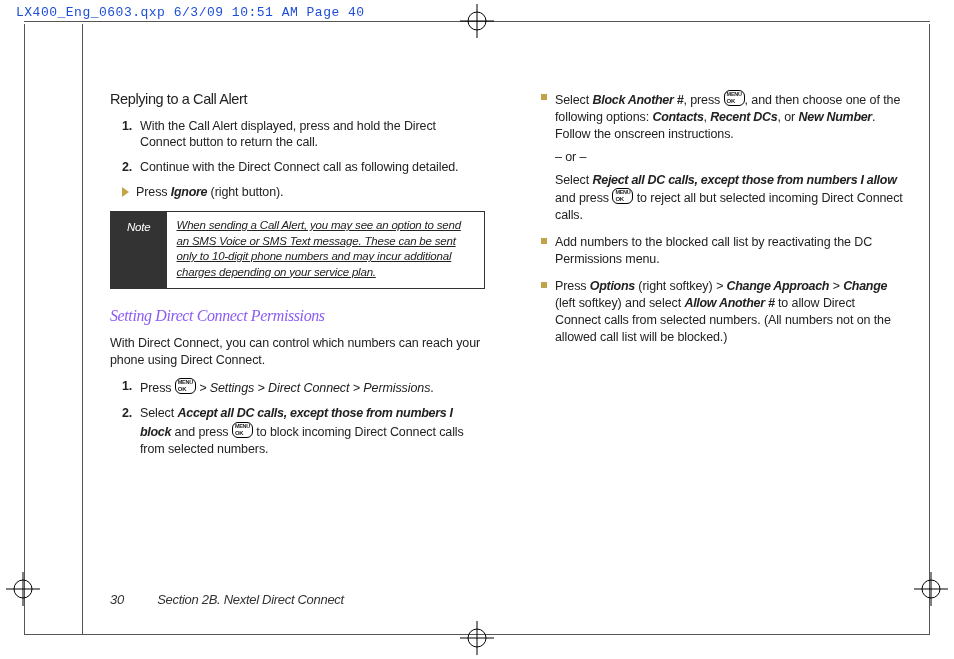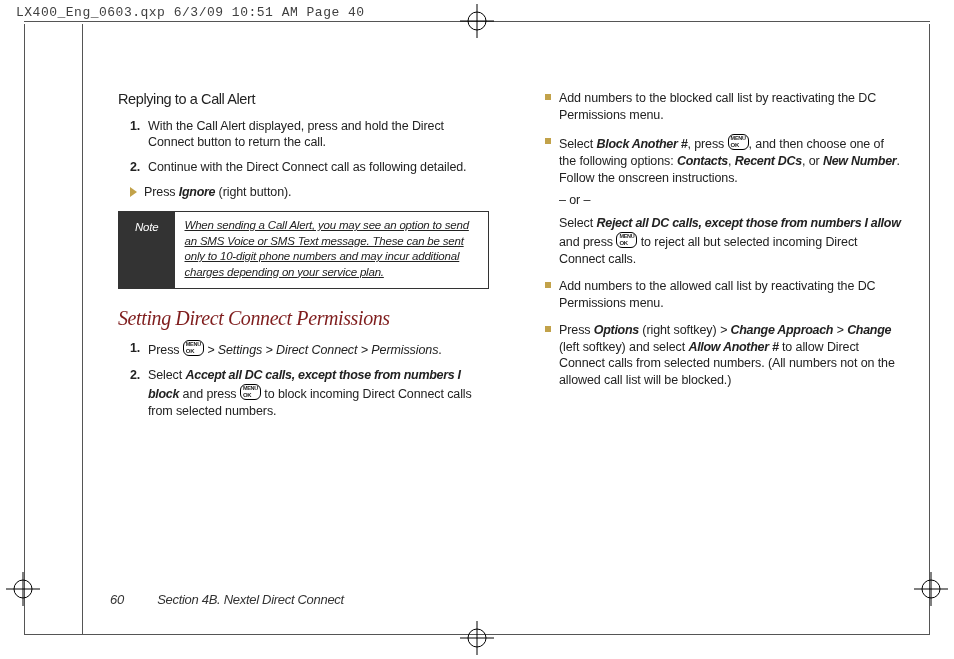--- a/index.html
+++ b/index.html
@@ -20,21 +20,21 @@
     position: absolute;
     left: 0; right: 0; top: 0; bottom: 0;
     pointer-events: none;
   }
   .header-line {
     position: absolute;
     top: 5px; left: 16px;
     font-family: "Courier New", monospace;
     font-size: 13px;
     letter-spacing: 0.5px;
-    color: #404040;
+    color: #1d4ed8;
   }
 
   
   .guide {
     position: absolute;
     background: #555;
   }
   .guide.top   { top: 21px; left: 24px; right: 24px; height: 1px; }
   .guide.left  { top: 24px; bottom: 24px; left: 24px; width: 1px; }
   .guide.right { top: 24px; bottom: 24px; right: 24px; width: 1px; }
@@ -63,36 +63,35 @@
 
   
   .content {
     position: absolute;
     top: 90px;
     left: 110px;
     right: 50px;
     bottom: 50px;
     display: flex;
     gap: 44px;
-    margin-left: 8px;
   }
   .col {
     flex: 1 1 0;
     font-size: 12.5px;
     line-height: 1.35;
     letter-spacing: -0.1px;
   }
 
   h2.section {
     font-family: Georgia, "Times New Roman", serif;
     font-style: italic;
     font-weight: 400;
-    font-size: 20px;
+    font-size: 16px;
     letter-spacing: -0.4px;
-    color: #7f1d1d;
+    color: #8b5cf6;
     margin: 0 0 8px 0;
   }
   h3.sub {
     font-family: "Helvetica Neue", Helvetica, Arial, sans-serif;
     font-weight: 400;
     font-size: 14.5px;
     letter-spacing: -0.4px;
     margin: 0 0 8px 0;
   }
   .intro, .plain {
@@ -265,20 +264,21 @@
         <span>Press </span><em class="ui">Ignore</em><span> (right button).</span>
       </li>
     </ul>
 
     <div class="notebox">
       <div class="label">Note</div>
       <div class="body">When sending a Call Alert, you may see an option to send an SMS Voice or SMS Text message. These can be sent only to 10-digit phone numbers and may incur additional charges depending on your service plan.</div>
     </div>
 
     <h2 class="section">Setting Direct Connect Permissions</h2>
+    <p class="intro">With Direct Connect, you can control which numbers can reach your phone using Direct Connect.</p>
 
     <ol class="steps">
       <li>
         <span class="num">1.</span>
         <span class="txt">
           <span>Press </span><span class="okkey"><span class="l1">MENU</span><span class="l2">OK</span></span><em class="plainital"> &gt; Settings &gt; Direct Connect &gt; Permissions</em><span>.</span>
         </span>
       </li>
       <li>
         <span class="num">2.</span>
@@ -286,39 +286,36 @@
           <span>Select </span><em class="ui">Accept all DC calls, except those from numbers I block</em><span> and press </span><span class="okkey"><span class="l1">MENU</span><span class="l2">OK</span></span><span> to block incoming Direct Connect calls from selected numbers.</span>
         </span>
       </li>
     </ol>
   </div>
 
   <div class="col">
     <ul class="bullets">
 
       <li>
+        <span>Select </span><em class="ui">Block Another #</em><span>, press </span><span class="okkey"><span class="l1">MENU</span><span class="l2">OK</span></span><span>, and then choose one of the following options: </span><em class="ui">Contacts</em><span>, </span><em class="ui">Recent DCs</em><span>, or </span><em class="ui">New Number</em><span>. Follow the onscreen instructions.</span>
+
+        <p class="ordash">– or –</p>
+
+        <span>Select </span><em class="ui">Reject all DC calls, except those from numbers I allow</em><span> and press </span><span class="okkey"><span class="l1">MENU</span><span class="l2">OK</span></span><span> to reject all but selected incoming Direct Connect calls.</span>
+      </li>
+
+      <li>
         <span>Add numbers to the blocked call list by reactivating the DC Permissions menu.</span>
       </li>
 
-      <li>
-        <span>Select </span><em class="ui">Block Another #</em><span>, press </span><span class="okkey"><span class="l1">MENU</span><span class="l2">OK</span></span><span>, and then choose one of the following options: </span><em class="ui">Contacts</em><span>, </span><em class="ui">Recent DCs</em><span>, or </span><em class="ui">New Number</em><span>. Follow the onscreen instructions.</span>
-
-        <p class="ordash">– or –</p>
-
-        <span>Select </span><em class="ui">Reject all DC calls, except those from numbers I allow</em><span> and press </span><span class="okkey"><span class="l1">MENU</span><span class="l2">OK</span></span><span> to reject all but selected incoming Direct Connect calls.</span>
-      </li>
-
-      <li>
-        <span>Add numbers to the allowed call list by reactivating the DC Permissions menu.</span>
-      </li>
 
       <li>
         <span>Press </span><em class="ui">Options</em><span> (right softkey) </span><em class="plainital">&gt;</em> <em class="ui">Change Approach</em> <em class="plainital">&gt;</em> <em class="ui">Change</em><span> (left softkey) and select </span><em class="ui">Allow Another #</em><span> to allow Direct Connect calls from selected numbers. (All numbers not on the allowed call list will be blocked.)</span>
       </li>
 
     </ul>
   </div>
 </div>
 
 <div class="footer">
-  <span class="num">60</span>
-  <span>Section 4B. Nextel Direct Connect</span>
+  <span class="num">30</span>
+  <span>Section 2B. Nextel Direct Connect</span>
 </div>
 
 </body></html>

